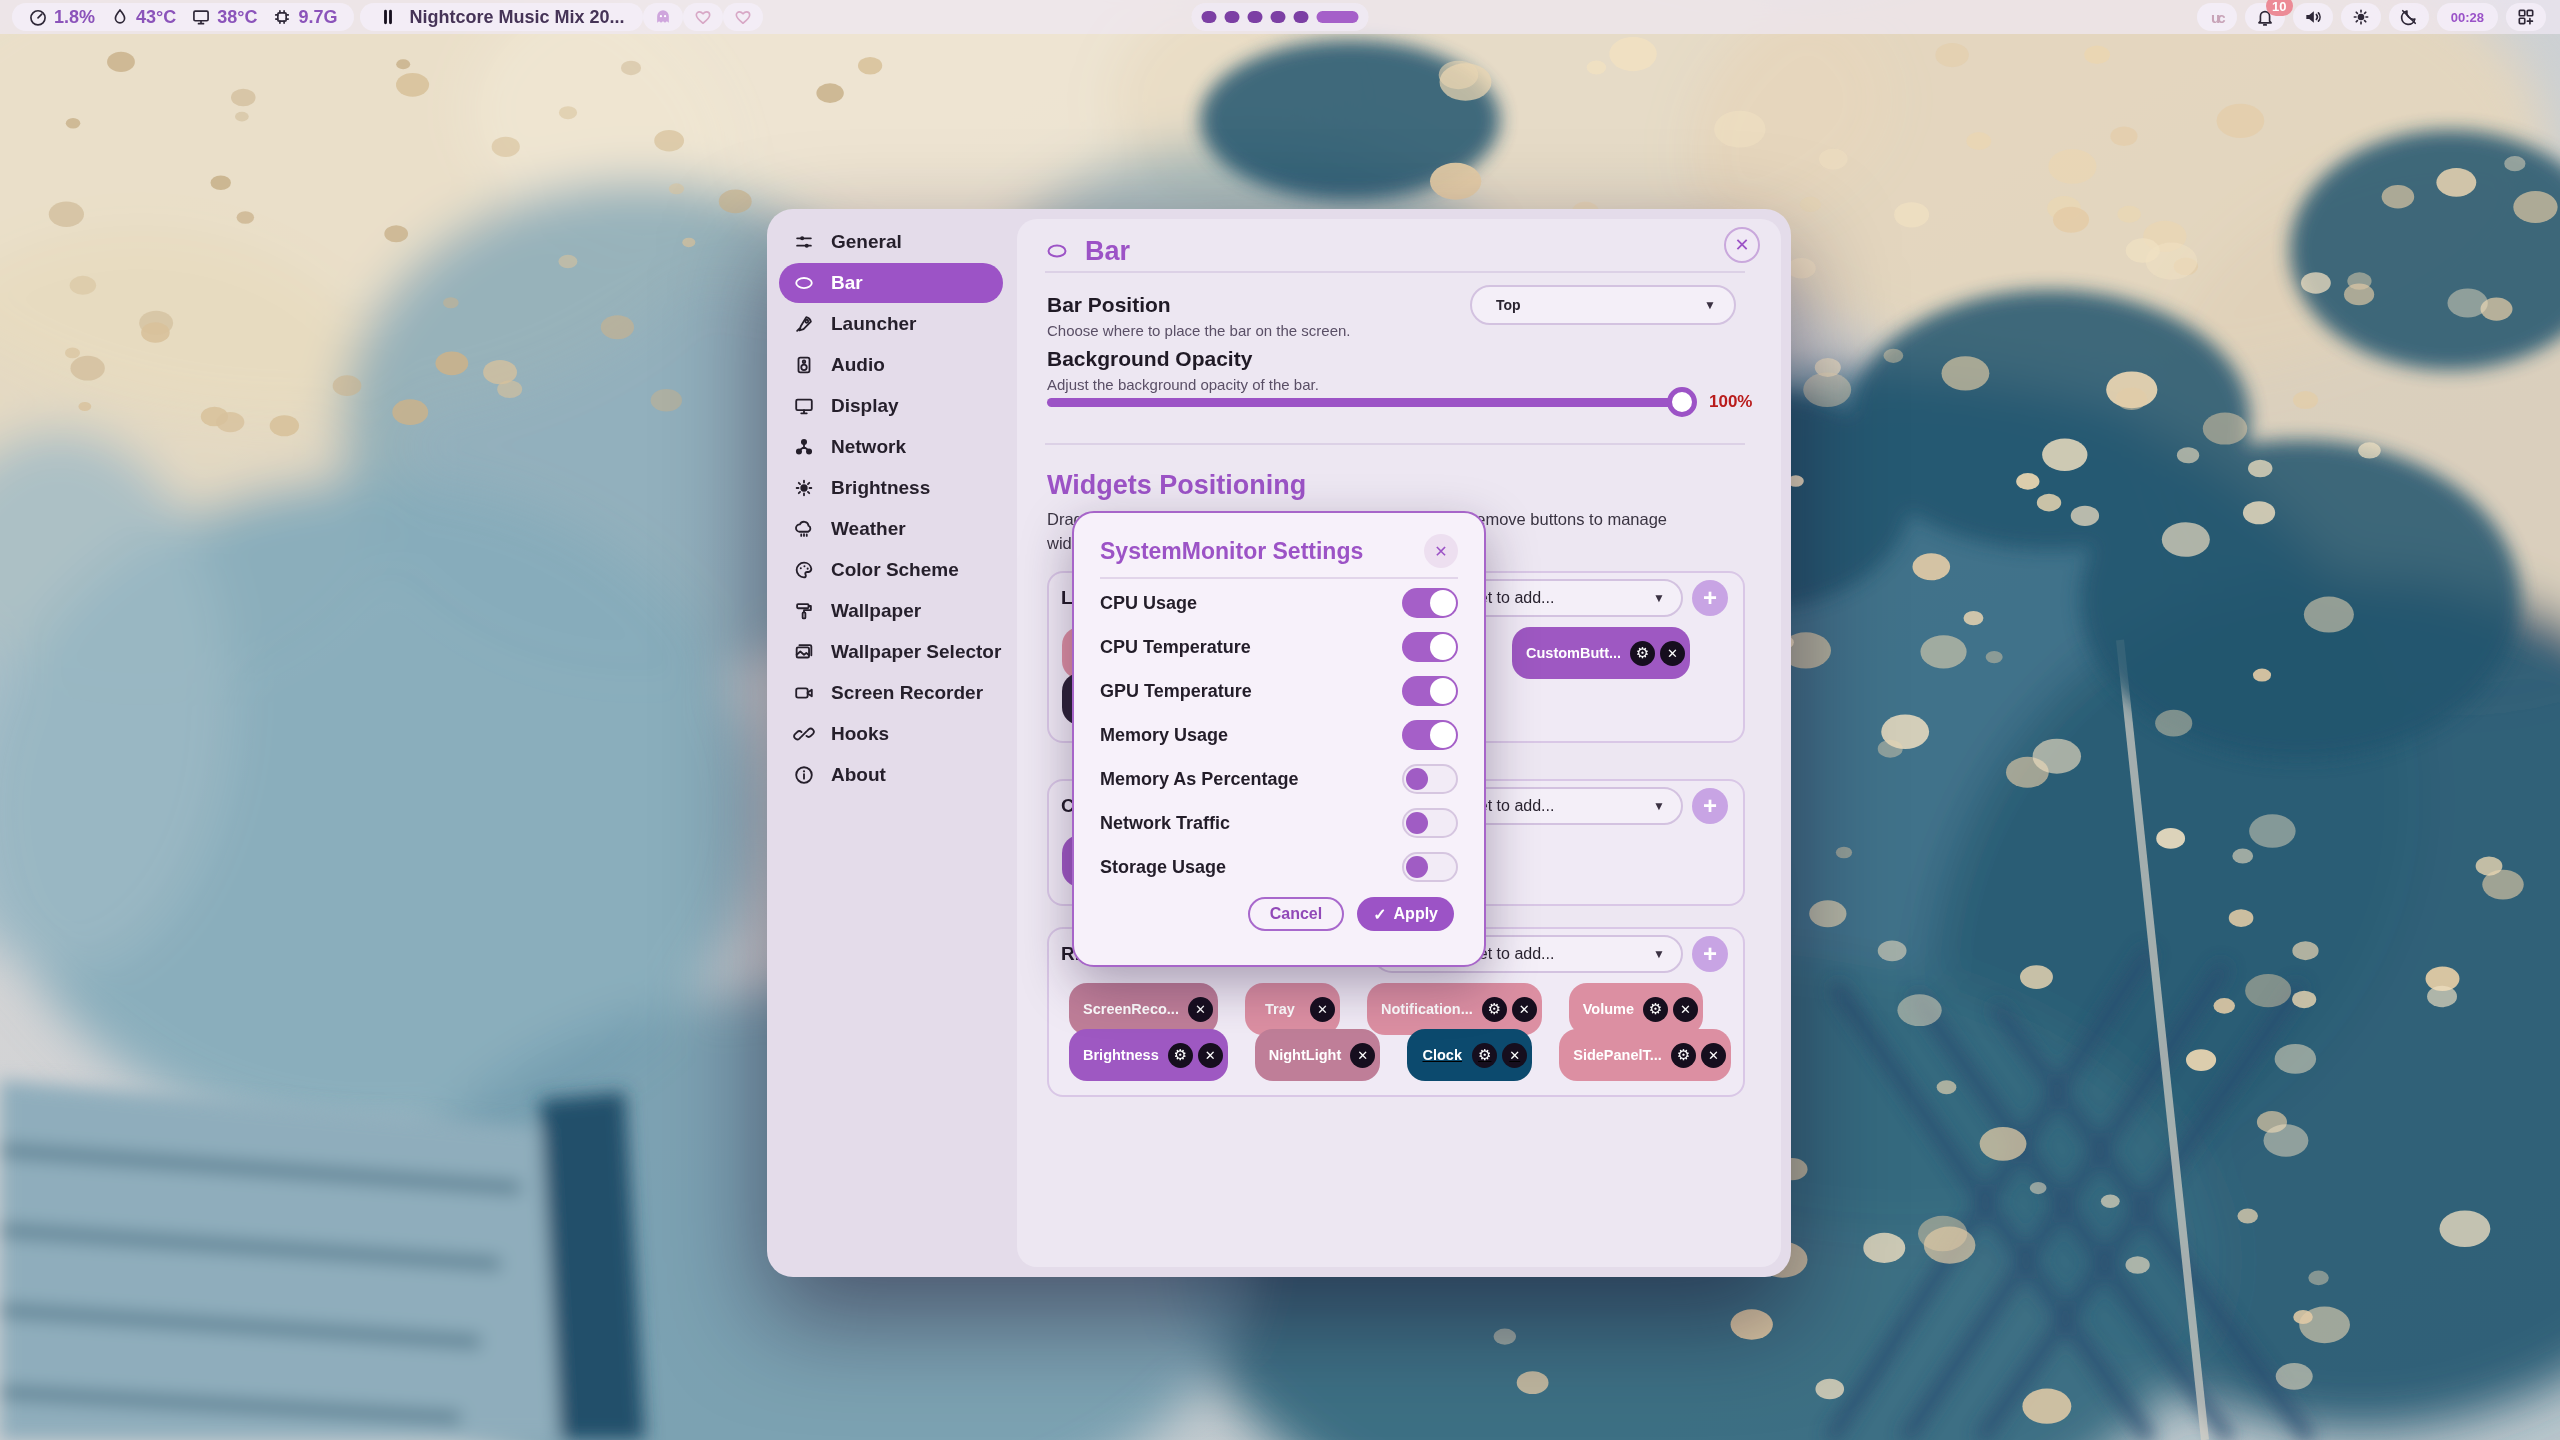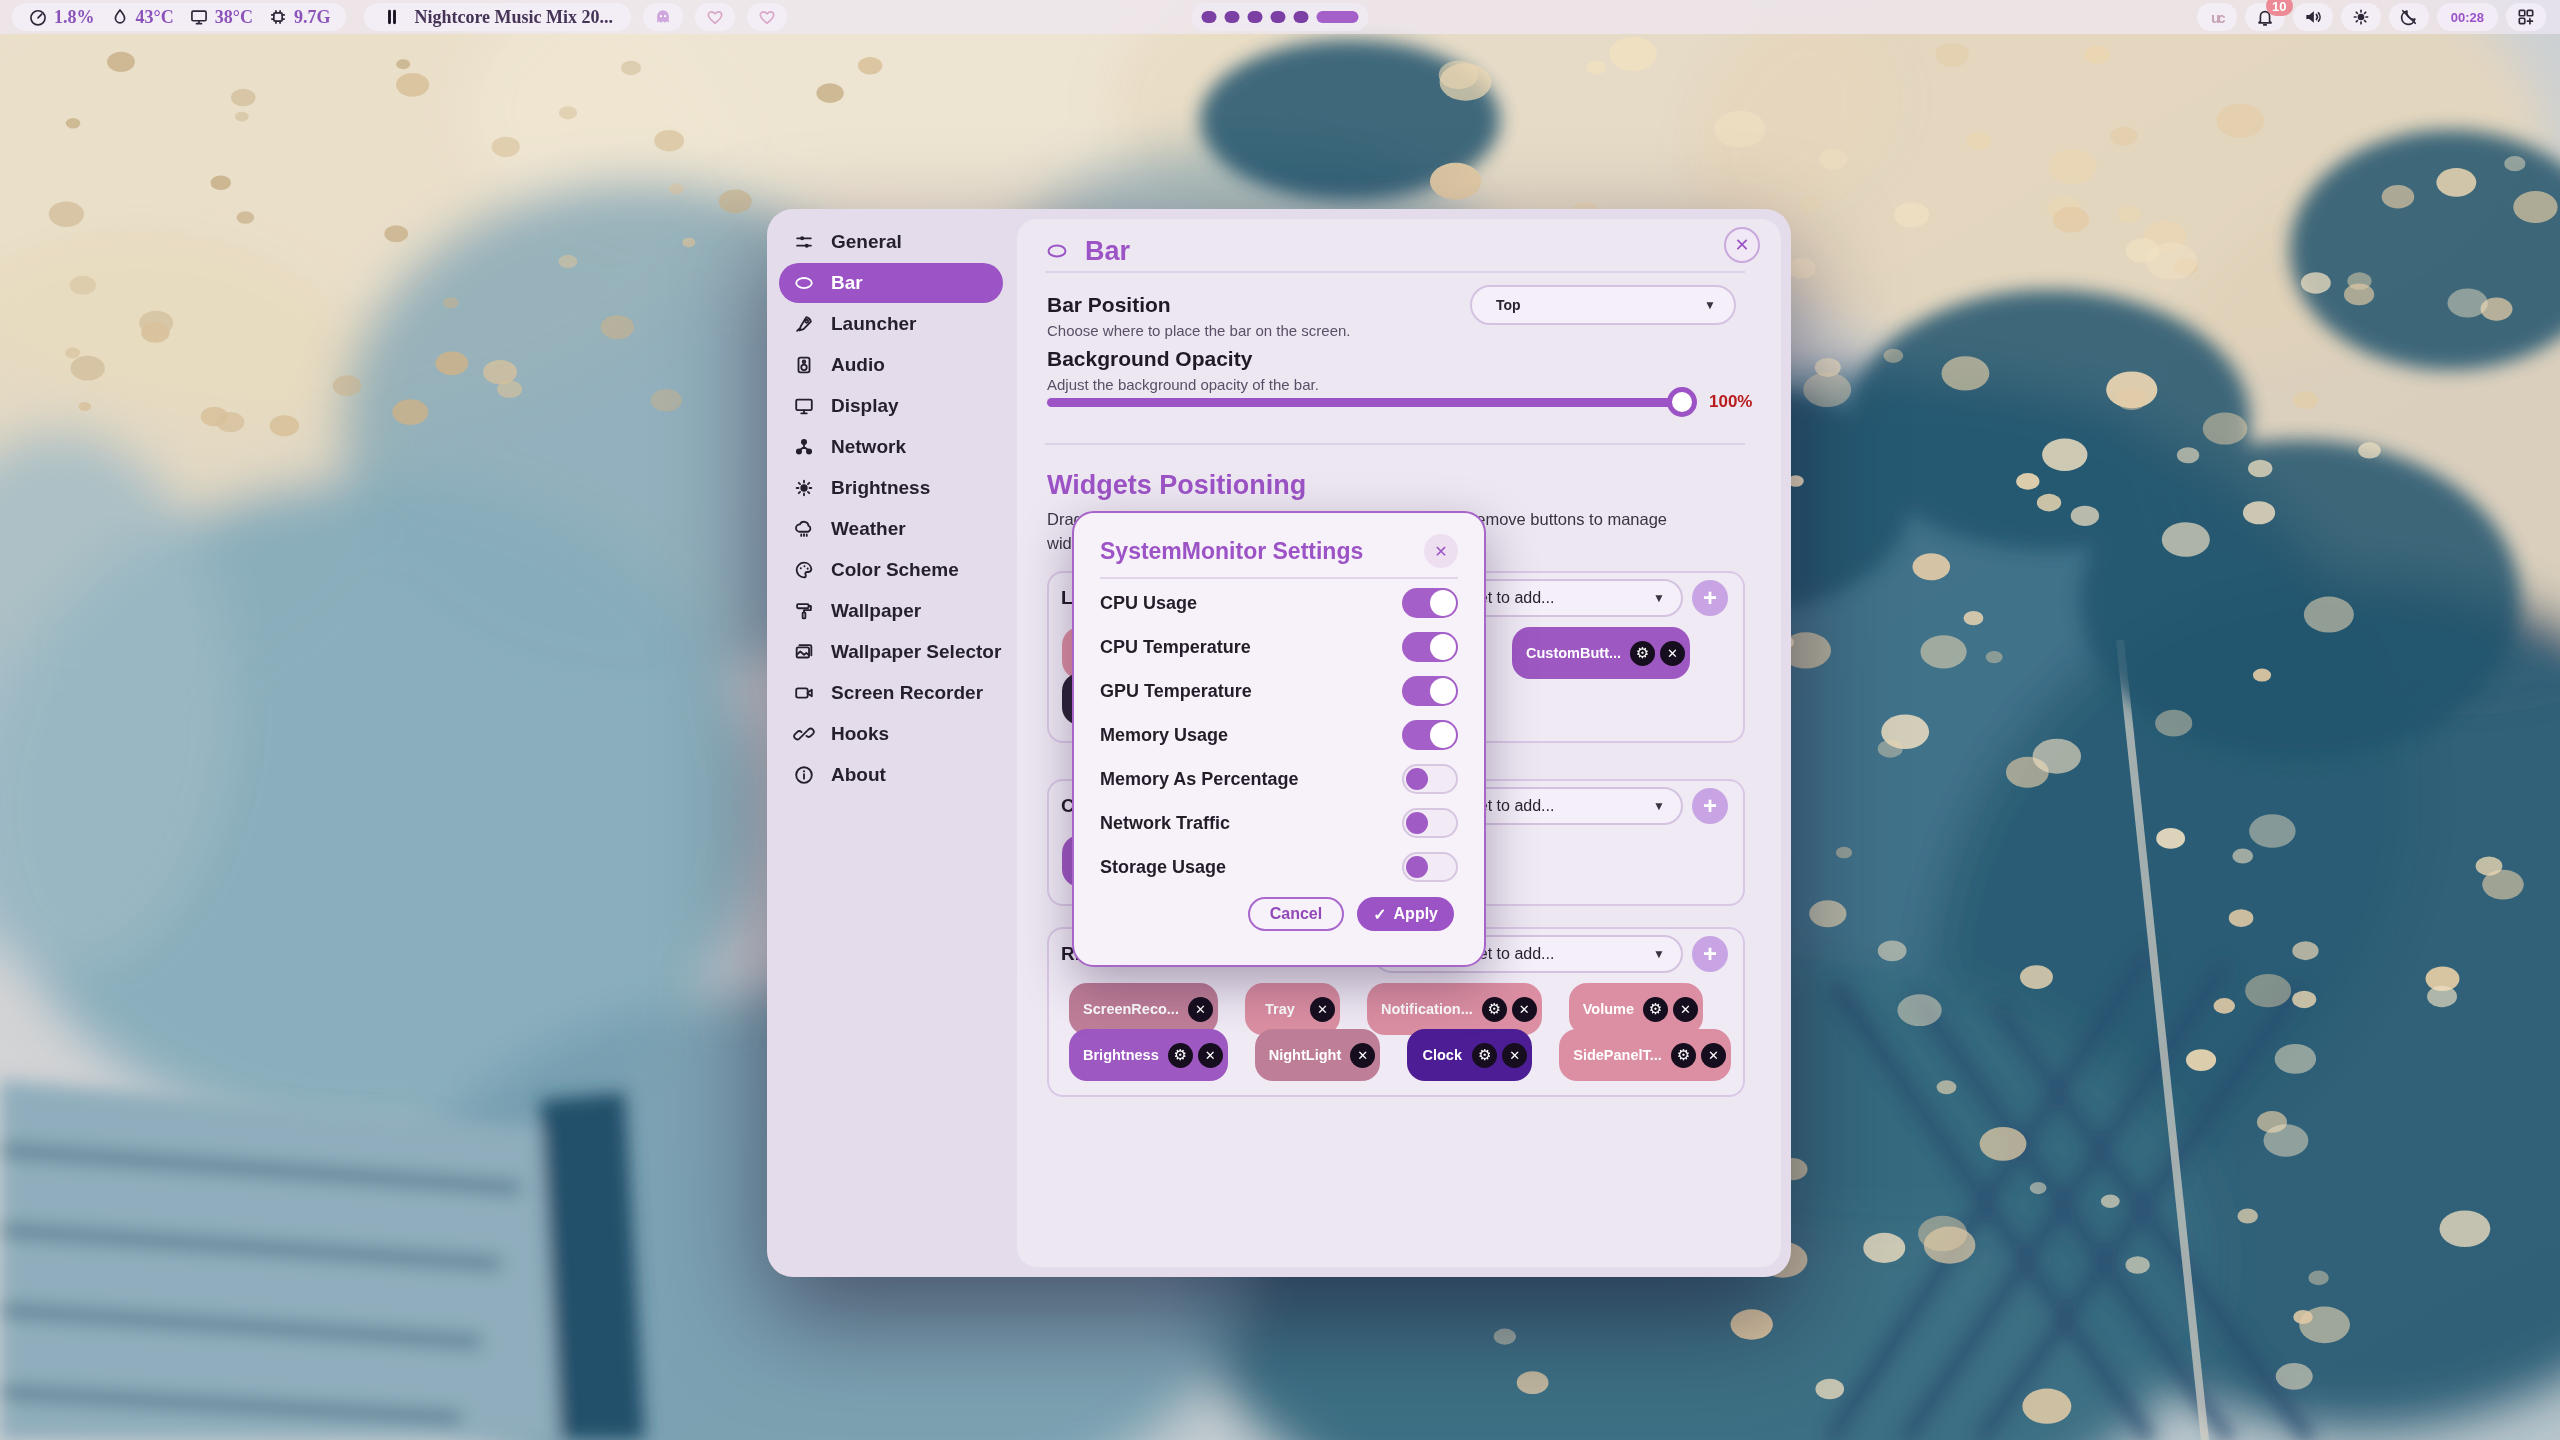--- a/index.html
+++ b/index.html
@@ -3,21 +3,21 @@
 <meta charset="utf-8">
 <style>
   html,body{margin:0;padding:0;background:#222;}
   #screen{position:relative;width:2560px;height:1440px;overflow:hidden;
     font-family:"Liberation Sans",sans-serif;-webkit-font-smoothing:antialiased;}
   #wallpaper{position:absolute;inset:0;width:2560px;height:1440px;display:block;}
 
   
   .topbar{position:absolute;left:0;top:0;width:2560px;height:34px;
     background:rgba(238,231,242,0.72);display:flex;align-items:center;z-index:5;}
-  .tb-left{position:absolute;left:12px;top:0;height:34px;display:flex;align-items:center;gap:12px;font-family:Liberation Serif, serif;}
+  .tb-left{position:absolute;left:12px;top:0;height:34px;display:flex;align-items:center;}
   .tb-right{position:absolute;right:14px;top:0;height:34px;display:flex;align-items:center;gap:8px;}
   .tb-center{position:absolute;left:50%;top:3px;transform:translateX(-50%);}
   .pill{background:rgba(243,238,247,0.92);border-radius:14px;height:28px;display:flex;
     align-items:center;box-sizing:border-box;}
   .stats{padding:0 16px;gap:15px;}
   .stat{display:flex;align-items:center;gap:6px;}
   .ticon{width:20px;height:20px;color:#2E2737;display:inline-flex;}
   .ticon svg{width:20px;height:20px;}
   .stat-val{color:#8B53BA;font-size:18px;font-weight:bold;}
   .media{padding:0 18px;gap:12px;margin-left:6px;}
@@ -738,21 +738,21 @@
             <div class="chip-row" style="top: 100px;">
               <div class="chip" style="background: rgb(158, 88, 194);">
                 <span class="chip-label">Brightness</span>
                 <button class="chip-btn gear">⚙</button>
                 <button class="chip-btn">✕</button>
               </div>
               <div class="chip" style="background: rgb(191, 126, 152);">
                 <span class="chip-label">NightLight</span>
                 <button class="chip-btn">✕</button>
               </div>
-              <div class="chip" style="background: #4c1d95;">
+              <div class="chip" style="background: #0c4a6e; text-decoration: underline;">
                 <span class="chip-label">Clock</span>
                 <button class="chip-btn gear">⚙</button>
                 <button class="chip-btn">✕</button>
               </div>
               <div class="chip" style="background: rgb(220, 143, 162);">
                 <span class="chip-label">SidePanelT...</span>
                 <button class="chip-btn gear">⚙</button>
                 <button class="chip-btn">✕</button>
               </div>
             </div>

